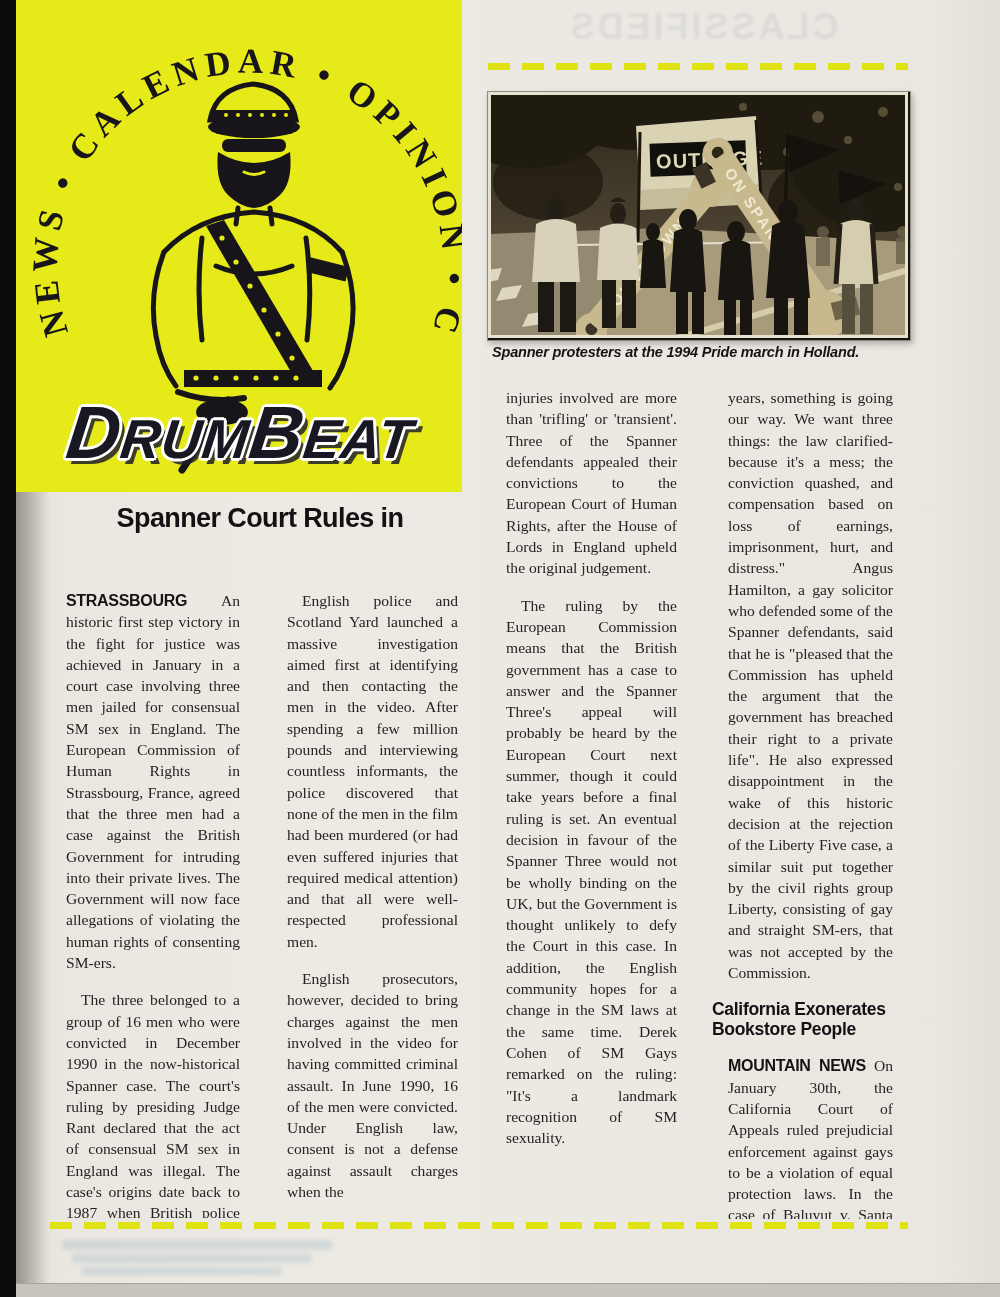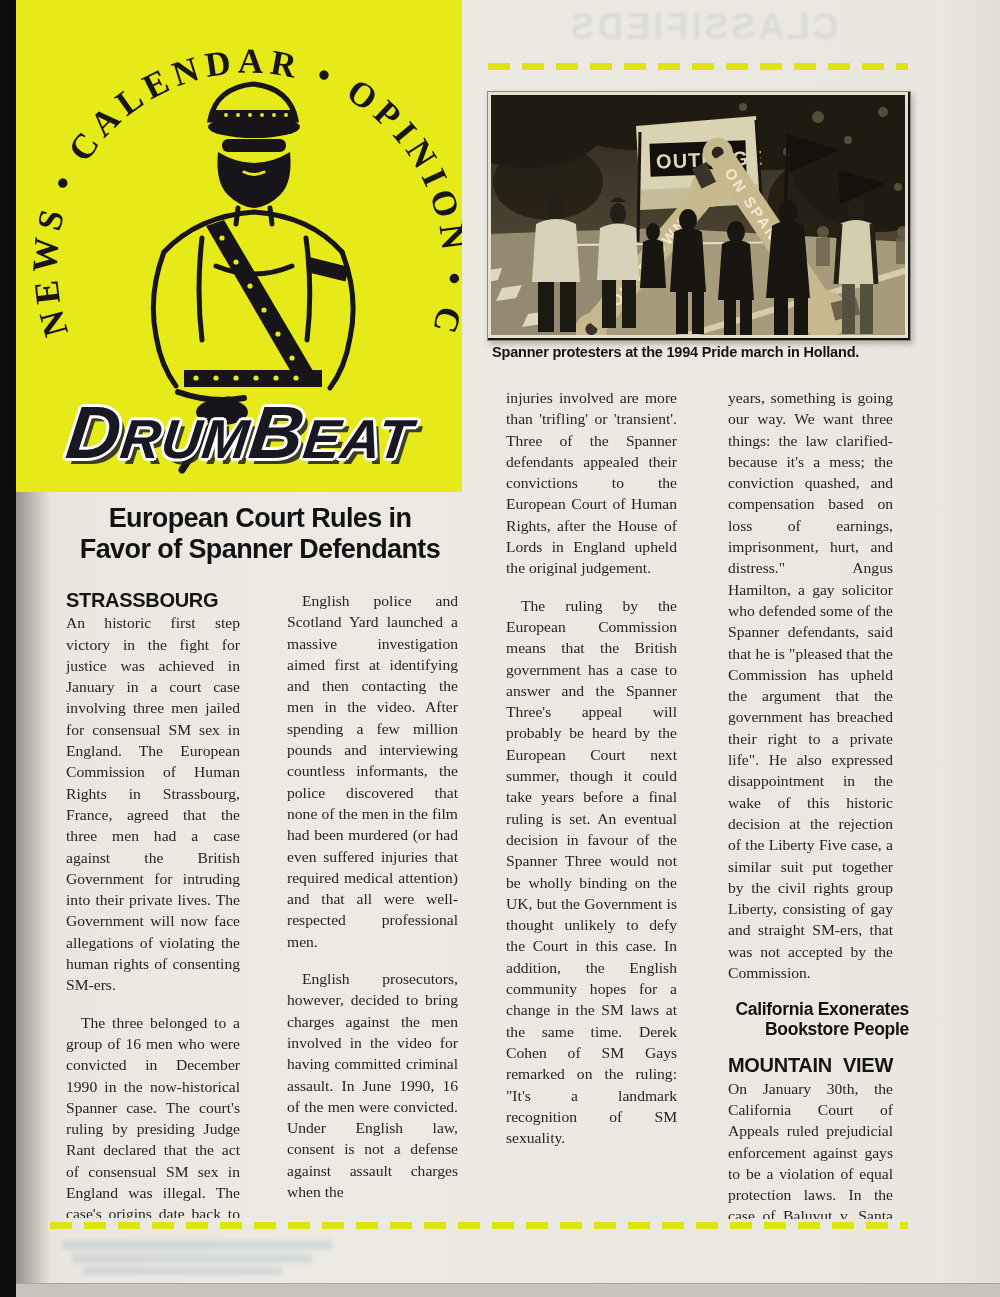--- a/index.html
+++ b/index.html
@@ -37,38 +37,38 @@
   .dash{position:absolute;height:7px;
     background:repeating-linear-gradient(90deg,#dfe312 0 22px,rgba(0,0,0,0) 22px 34px);}
   .dash-top{left:488px;top:63px;width:420px;}
   .dash-bottom{left:50px;top:1222px;width:858px;}
 
   
   .photo-frame{position:absolute;left:487px;top:91px;width:422px;height:248px;
     background:#16130e;border:1px solid #8f8b82;box-shadow:2px 3px 6px rgba(0,0,0,.25);}
   .photo-frame svg{display:block;}
   .caption{position:absolute;left:492px;top:344px;width:416px;
-    font-family:"Liberation Sans",sans-serif;font-weight:700;font-size:14.5px;color:#161413;letter-spacing:-0.2px;}
+    font-family:"Liberation Sans",sans-serif;font-weight:700;font-size:14.5px;color:#161413;letter-spacing:-0.2px;font-style:italic;}
 
   
   .headline{position:absolute;left:46px;top:503px;width:428px;text-align:center;
     font-family:"Liberation Sans",sans-serif;font-weight:700;font-size:27px;line-height:31px;
     color:#131114;letter-spacing:-0.6px;}
 
   
   .col{position:absolute;font-size:15.6px;line-height:21.3px;color:#262324;text-align:justify;overflow:hidden;}
   .col p{margin:16px;}
   .col p.indent{text-indent:15px;}
   .col1{left:50px;top:574px;width:206px;max-height:644px;}
   .col2{left:271px;top:574px;width:203px;max-height:644px;}
   .col3{left:490px;top:371px;width:203px;max-height:848px;}
   .col4{left:712px;top:371px;width:197px;max-height:848px;}
-  .lead-in{font-family:"Liberation Sans",sans-serif;font-weight:700;font-size:20px;letter-spacing:-0.3px;color:#161413;}
+  .lead-in{font-family:"Liberation Sans",sans-serif;font-weight:700;font-size:16px;letter-spacing:-0.3px;color:#161413;}
   .subhead{font-family:"Liberation Sans",sans-serif;font-weight:700;font-size:17.5px;line-height:20px;
-    color:#131114;text-align:right;margin:10px 0 4px 0;letter-spacing:-0.3px;}
+    color:#131114;text-align:left;margin:10px 0 4px 0;letter-spacing:-0.3px;}
 
   
   .folio{position:absolute;left:50px;top:1233px;width:858px;text-align:right;
     font-family:"Liberation Sans",sans-serif;font-size:14px;letter-spacing:1.2px;color:#3c3937;}
   .folio .pn{font-weight:700;font-size:16px;letter-spacing:0.5px;color:#1d1b1a;}
 </style>
 </head>
 <body>
 
 <div class="sheet">
@@ -274,22 +274,21 @@
         </g>
       </g>
 
       <rect x="1.5" y="1.5" width="417" height="243" fill="none" stroke="#e7e2cf" stroke-width="3"></rect>
     </svg>
   </div>
 
   <div class="caption">Spanner protesters at the 1994 Pride march in Holland.</div>
 
   <div class="headline">
-    <div>European Court Rules in</div>
-    <div>Favor of Spanner Defendants</div>
+    <div>Spanner Court Rules in</div>
   </div>
 
   <div class="col col1">
     <p><span class="lead-in">STRASSBOURG</span> <span>An historic first step victory in the fight for justice was achieved in January in a court case involving three men jailed for consensual SM sex in England. The European Commission of Human Rights in Strassbourg, France, agreed that the three men had a case against the British Government for intruding into their private lives. The Government will now face allegations of violating the human rights of consenting SM-ers.</span></p>
     <p class="indent">The three belonged to a group of 16 men who were convicted in December 1990 in the now-historical Spanner case. The court's ruling by presiding Judge Rant declared that the act of consensual SM sex in England was illegal. The case's origins date back to 1987 when British police received an anonymous videotape through the mail that showed a number of men</p>
   </div>
 
   <div class="col col2">
     <p class="indent">English police and Scotland Yard launched a massive investigation aimed first at identifying and then contacting the men in the video. After spending a few million pounds and interviewing countless informants, the police discovered that none of the men in the film had been murdered (or had even suffered injuries that required medical attention) and that all were well-respected professional men.</p>
     <p class="indent">English prosecutors, however, decided to bring charges against the men involved in the video for having committed criminal assault. In June 1990, 16 of the men were convicted. Under English law, consent is not a defense against assault charges when the</p>
@@ -299,21 +298,21 @@
     <p>injuries involved are more than 'trifling' or 'transient'. Three of the Spanner defendants appealed their convictions to the European Court of Human Rights, after the House of Lords in England upheld the original judgement.</p>
     <p class="indent">The ruling by the European Commission means that the British government has a case to answer and the Spanner Three's appeal will probably be heard by the European Court next summer, though it could take years before a final ruling is set. An eventual decision in favour of the Spanner Three would not be wholly binding on the UK, but the Government is thought unlikely to defy the Court in this case. In addition, the English community hopes for a change in the SM laws at the same time. Derek Cohen of SM Gays remarked on the ruling: "It's a landmark recognition of SM sexuality.</p>
   </div>
 
   <div class="col col4">
     <p>years, something is going our way. We want three things: the law clarified-because it's a mess; the conviction quashed, and compensation based on loss of earnings, imprisonment, hurt, and distress." Angus Hamilton, a gay solicitor who defended some of the Spanner defendants, said that he is "pleased that the Commission has upheld the argument that the government has breached their right to a private life". He also expressed disappointment in the wake of this historic decision at the rejection of the Liberty Five case, a similar suit put together by the civil rights group Liberty, consisting of gay and straight SM-ers, that was not accepted by the Commission.</p>
     <div class="subhead">
       <div>California Exonerates</div>
       <div>Bookstore People</div>
     </div>
-    <p><span class="lead-in">MOUNTAIN VIEW</span> <span>On January 30th, the California Court of Appeals ruled prejudicial enforcement against gays to be a violation of equal protection laws. In the case of Baluyut v. Santa Clara, the court held that singling out gay men for investigation for allegedly inappropriate conduct in the neighborhood of a bookstore which</span></p>
+    <p><span class="lead-in">MOUNTAIN NEWS</span> <span>On January 30th, the California Court of Appeals ruled prejudicial enforcement against gays to be a violation of equal protection laws. In the case of Baluyut v. Santa Clara, the court held that singling out gay men for investigation for allegedly inappropriate conduct in the neighborhood of a bookstore which</span></p>
   </div>
 
   <div class="smudge" style="left:62px;top:1240px;width:270px;height:10px;"></div>
   <div class="smudge" style="left:72px;top:1254px;width:240px;height:9px;"></div>
   <div class="smudge" style="left:82px;top:1267px;width:200px;height:8px;"></div>
 
 
   <div class="bottom-edge"></div>
 </div>
 

